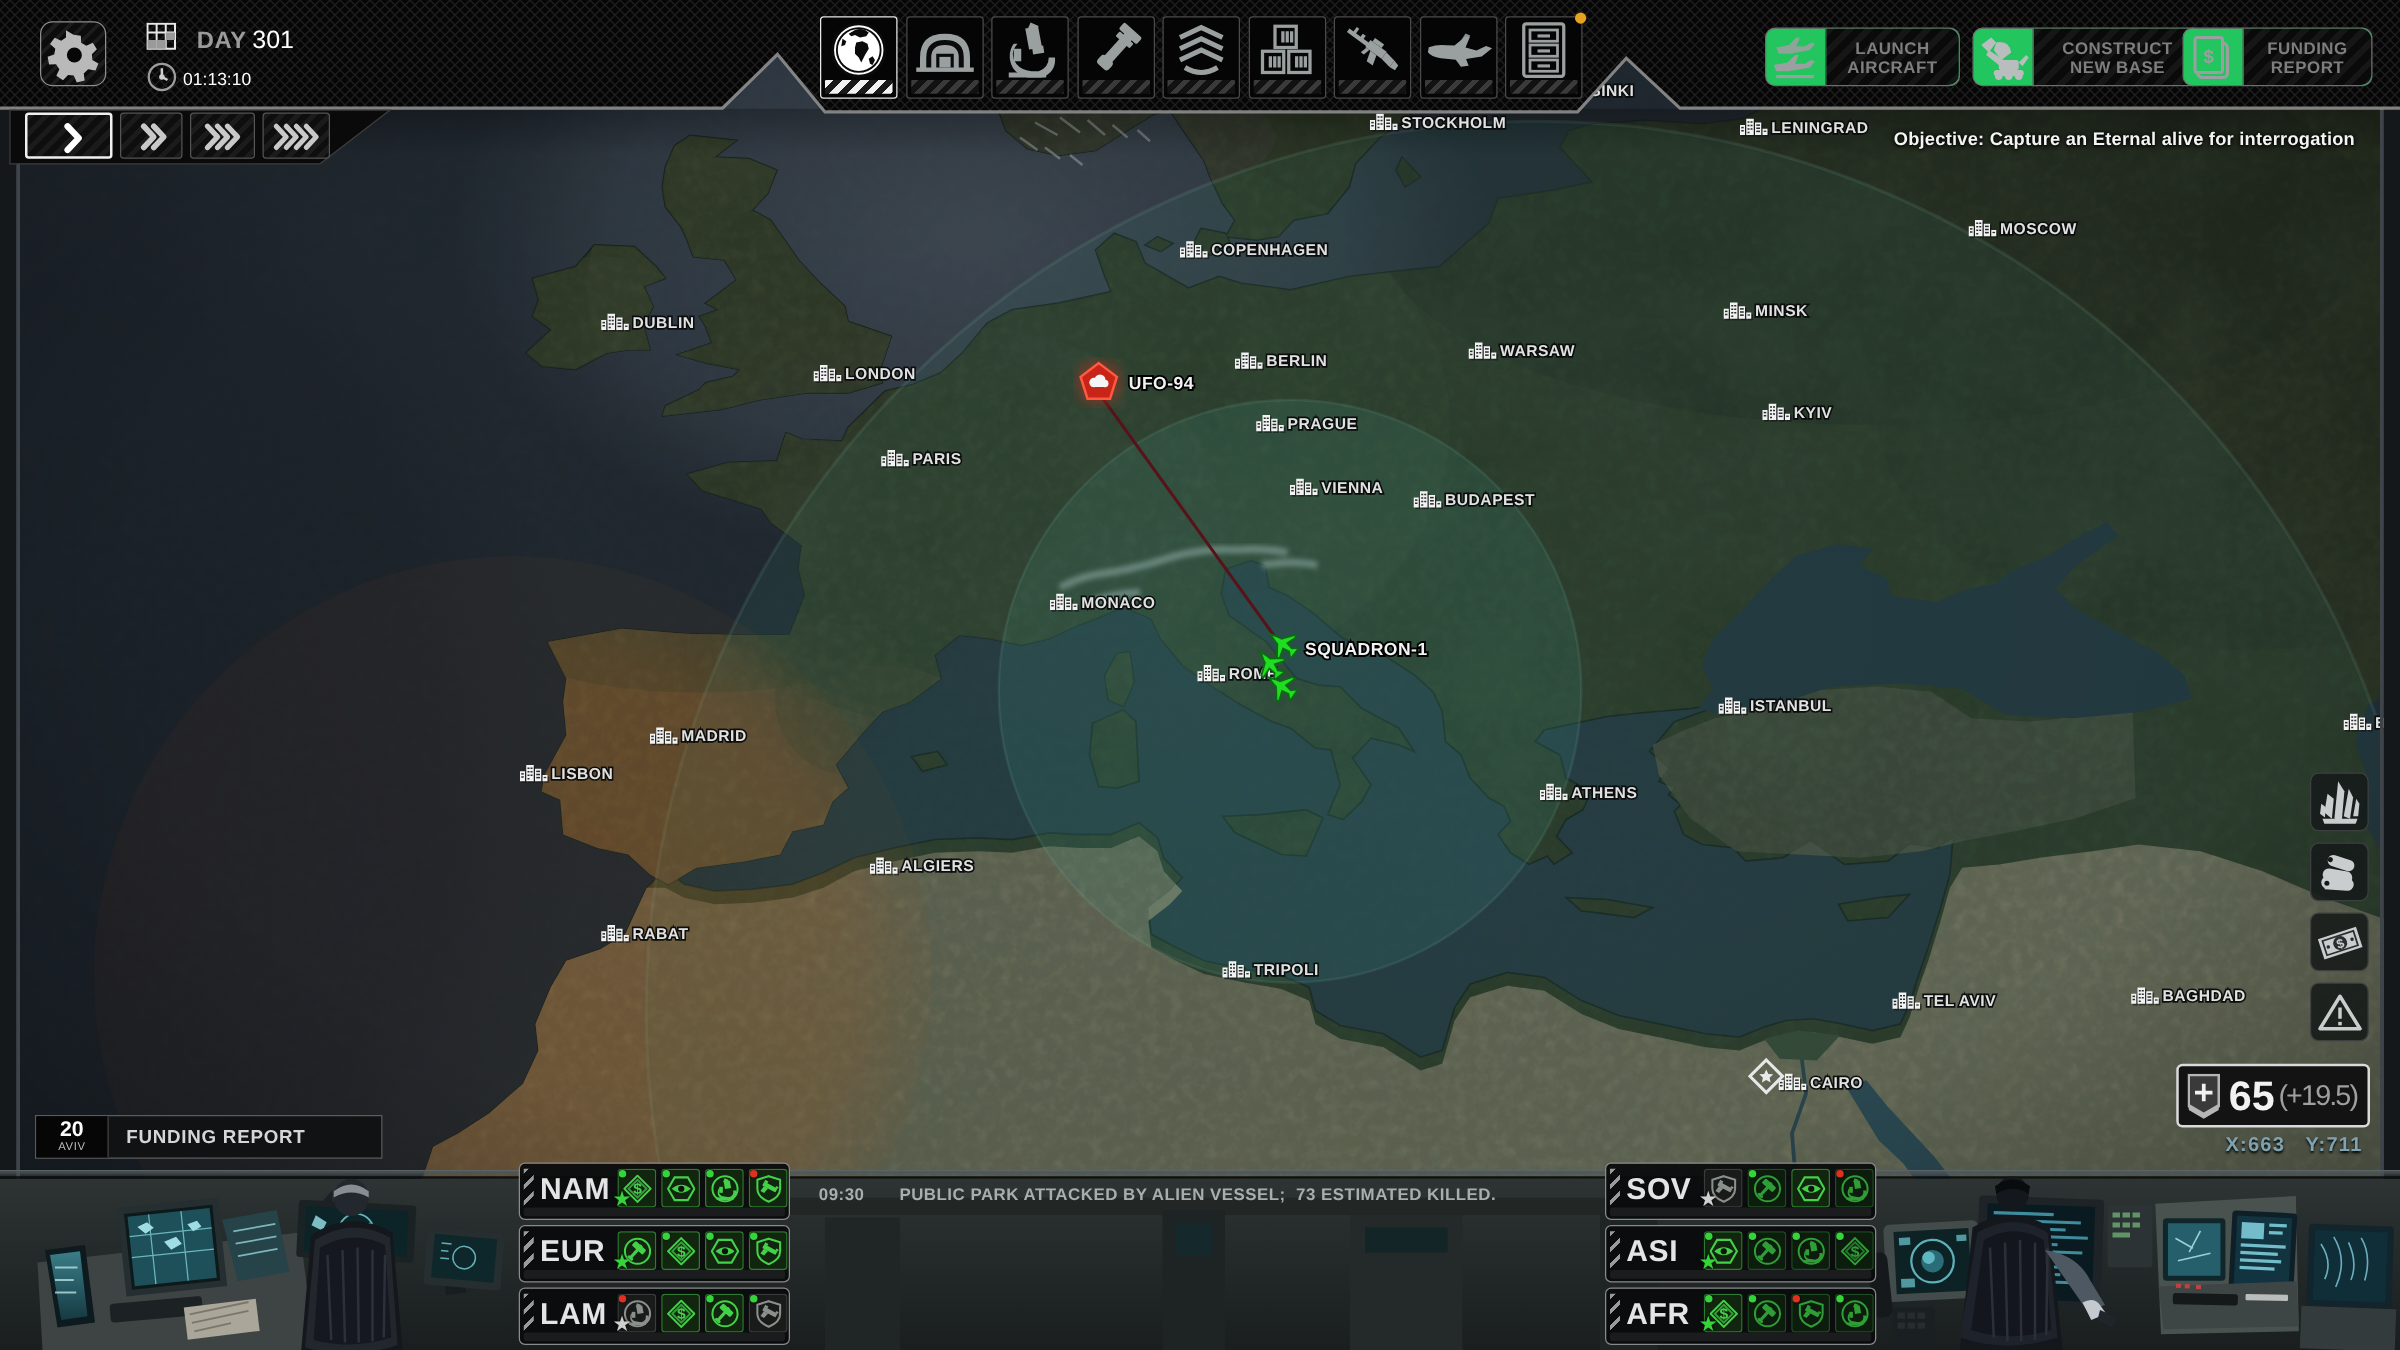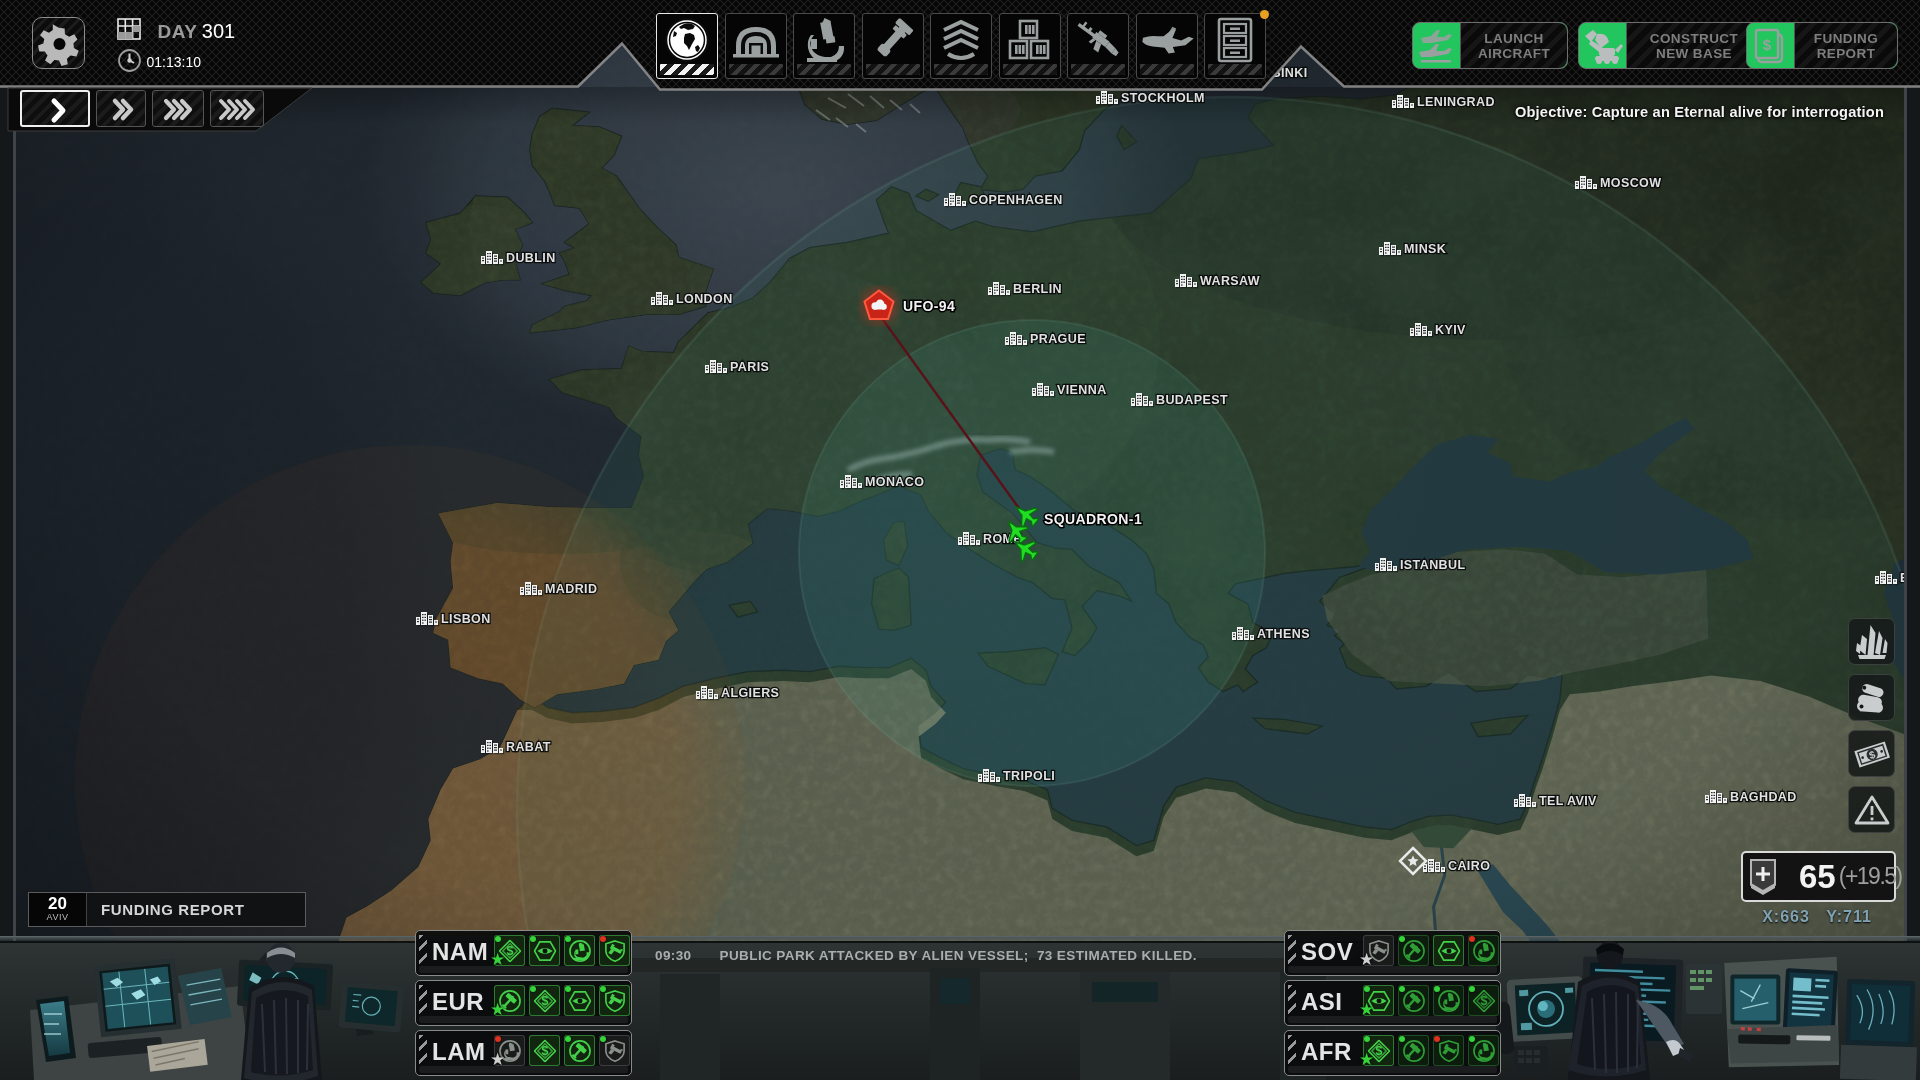--- a/index.html
+++ b/index.html
@@ -36,23 +36,23 @@
 
 
 #fundbar{position:absolute;left:28px;top:892px;width:278px;height:35px;background:rgba(16,17,18,.92);border:1px solid #5c5c5c;display:flex;align-items:center}
 #fundbar .days{width:58px;height:100%;background:#060606;border-right:1px solid #444;text-align:center;color:#fff}
 #fundbar .days b{display:block;font-size:17px;line-height:18px;margin-top:2px}
 #fundbar .days span{display:block;font-size:9px;color:#bbb;line-height:8px;letter-spacing:.5px}
 #fundbar .lab{flex:1;padding-left:14px;color:#d6d6d6;font-weight:bold;font-size:15px;letter-spacing:.6px}
 
 
 #badge{position:absolute;left:1741px;top:851px;width:155px;height:51px;background:#131313;border:2px solid #dadada;border-radius:5px;display:flex;align-items:center}
-#badge .num{color:#f2f2f2;font-weight:bold;font-size:33px;margin-left:56px}
+#badge .num{color:#f2f2f2;font-weight:bold;font-size:33px;margin-left:40px}
 #badge .delta{color:#9f9f9f;font-weight:normal;font-size:23px;margin-left:3px;letter-spacing:-1.5px}
-#coords{position:absolute;left:1744px;top:908px;width:146px;text-align:center;color:#7fa3b2;font-weight:bold;font-size:16px;letter-spacing:1px;text-shadow:0 1px 2px #000}
+#coords{position:absolute;left:1744px;top:908px;width:146px;text-align:right;color:#7fa3b2;font-weight:bold;font-size:16px;letter-spacing:1px;text-shadow:0 1px 2px #000}
 
 
 .ricon{position:absolute;left:1848px;width:47px;height:47px;background:rgba(22,26,25,.88);border:1px solid #3c403e;border-radius:7px;display:flex;align-items:center;justify-content:center}
 
 
 .rrow{position:absolute;width:217px;height:46px;background:rgba(10,11,12,.94);border:1.5px solid #8a8a8a;border-radius:5px}
 .rrow:before{content:"";position:absolute;left:3px;top:4px;bottom:10px;width:8px;background:repeating-linear-gradient(135deg,#9a9a9a 0 3px,#0000 3px 9px)}
 .rrow:after{content:"";position:absolute;left:3px;right:3px;bottom:2px;height:7px;background:#1a1c1d;border-radius:2px}
 .rrow .rl{position:absolute;left:16px;top:7px;color:#e4e4e4;font-weight:bold;font-size:24px;letter-spacing:.5px}
 .tile{position:absolute;top:4px;width:31px;height:31px;border-radius:3px}

